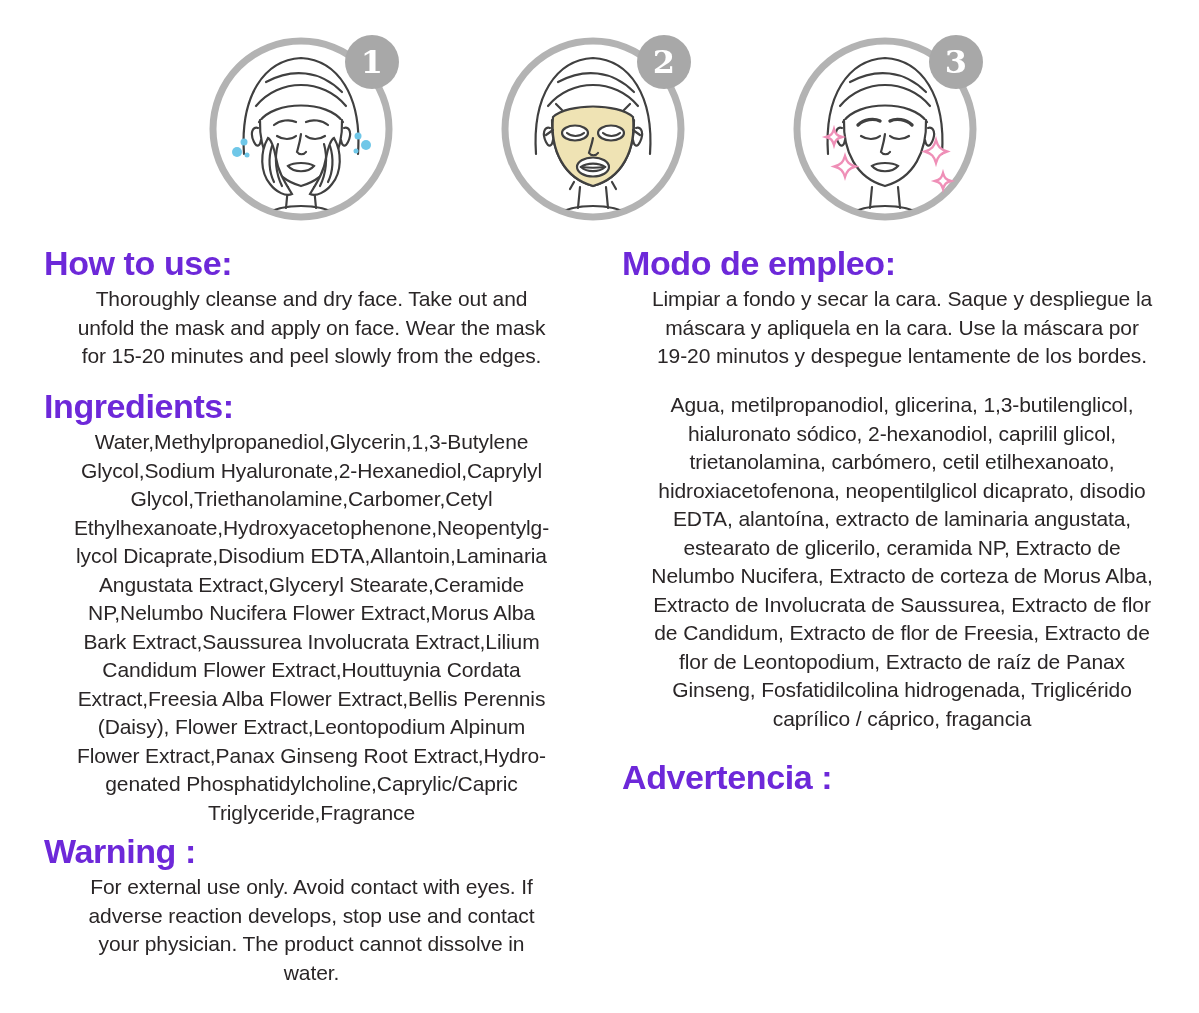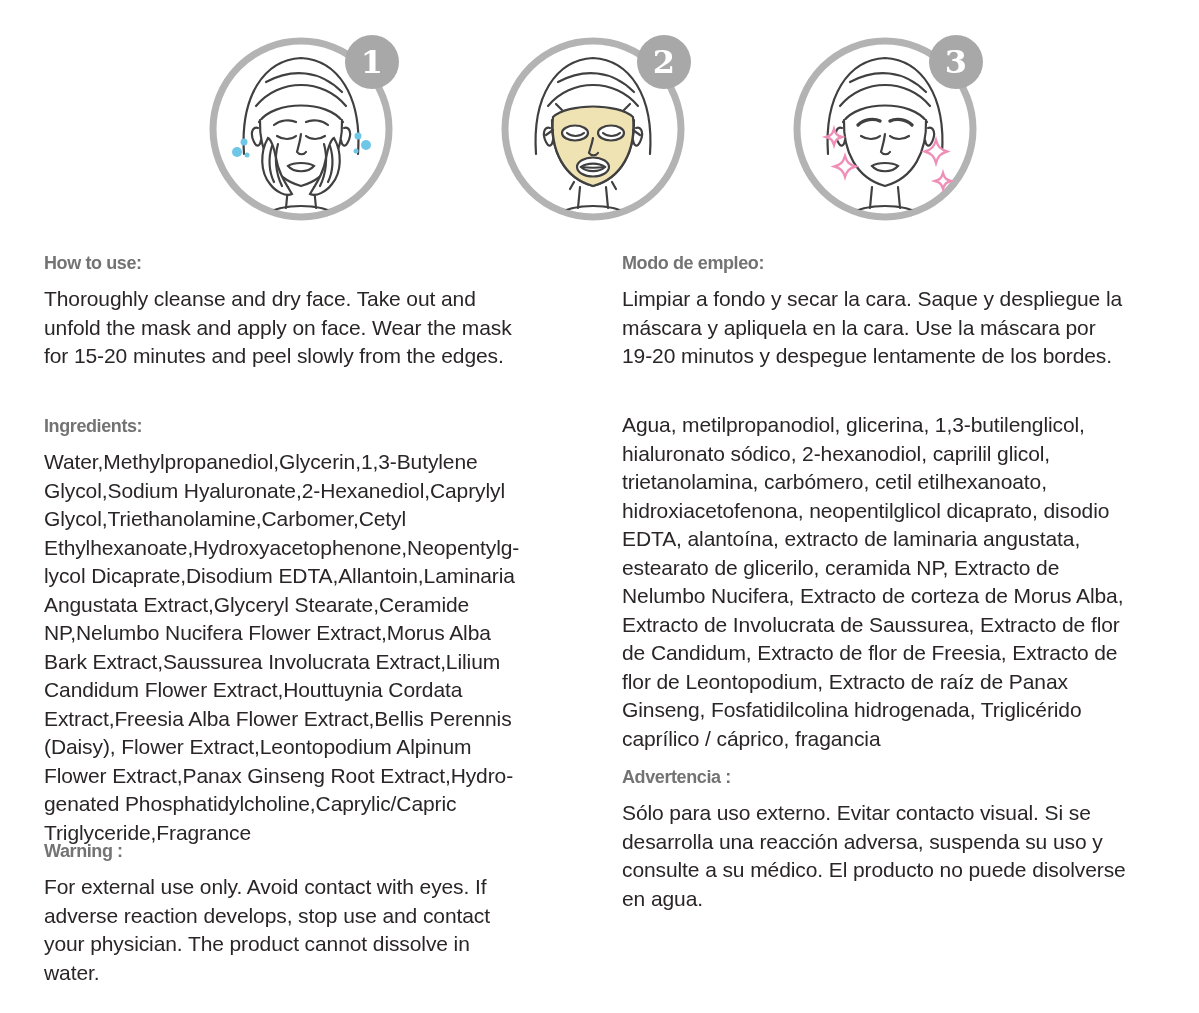--- a/index.html
+++ b/index.html
@@ -14,31 +14,32 @@
   .steps-row{
     position:absolute;top:26px;left:204px;width:784px;
     display:flex;justify-content:space-between;
   }
   .step-circle{width:200px;height:200px;}
   .col{position:absolute;}
   .col-left{left:44px;top:248px;width:535px;}
   .col-right{left:622px;top:248px;width:560px;}
   .section{position:absolute;left:0;right:0;}
   .sec-a{top:0;}
-  .sec-b{top:143px;margin-top:20px;}
+  .sec-b{top:143px;}
   .col-left .sec-c{top:588px;}
   .col-right .sec-c{top:514px;}
   .heading{
-    font-size:18px;font-weight:bold;color:#737373;
+    font-size:34px;font-weight:bold;color:#6d28d9;
     letter-spacing:-0.4px;margin:0 0 7px 0;line-height:30px;
   }
   .lines{
     white-space:pre;
     font-size:21px;line-height:28.5px;color:#2a2627;
     letter-spacing:-0.1px;
+    text-align:center;
   }
 </style>
 </head>
 <body>
 
 <div class="page">
 
   <div class="steps-row">
 
     <div class="step-circle">
@@ -210,20 +211,16 @@
 estearato de glicerilo, ceramida NP, Extracto de
 Nelumbo Nucifera, Extracto de corteza de Morus Alba,
 Extracto de Involucrata de Saussurea, Extracto de flor
 de Candidum, Extracto de flor de Freesia, Extracto de
 flor de Leontopodium, Extracto de raíz de Panax
 Ginseng, Fosfatidilcolina hidrogenada, Triglicérido
 caprílico / cáprico, fragancia</div>
     </div>
     <div class="section sec-c">
       <h2 class="heading">Advertencia :</h2>
-      <div class="lines">Sólo para uso externo. Evitar contacto visual. Si se
-desarrolla una reacción adversa, suspenda su uso y
-consulte a su médico. El producto no puede disolverse
-en agua.</div>
     </div>
   </div>
 
 </div>
 
 </body></html>

